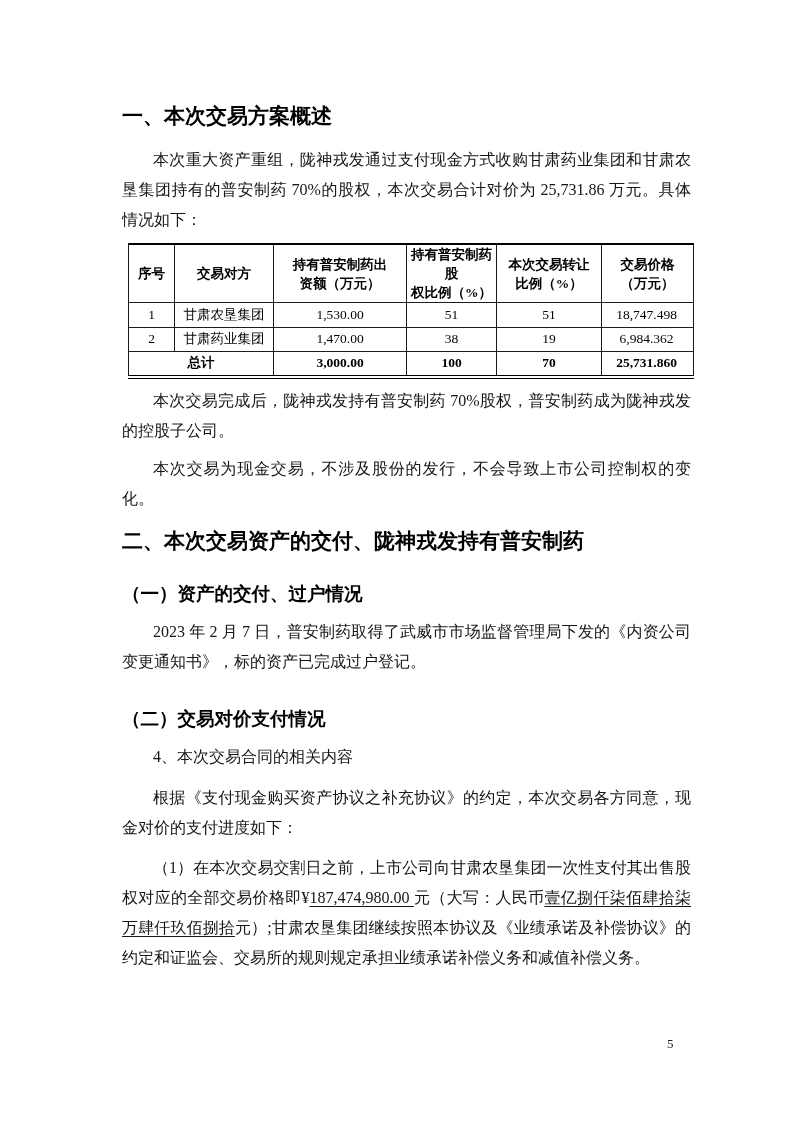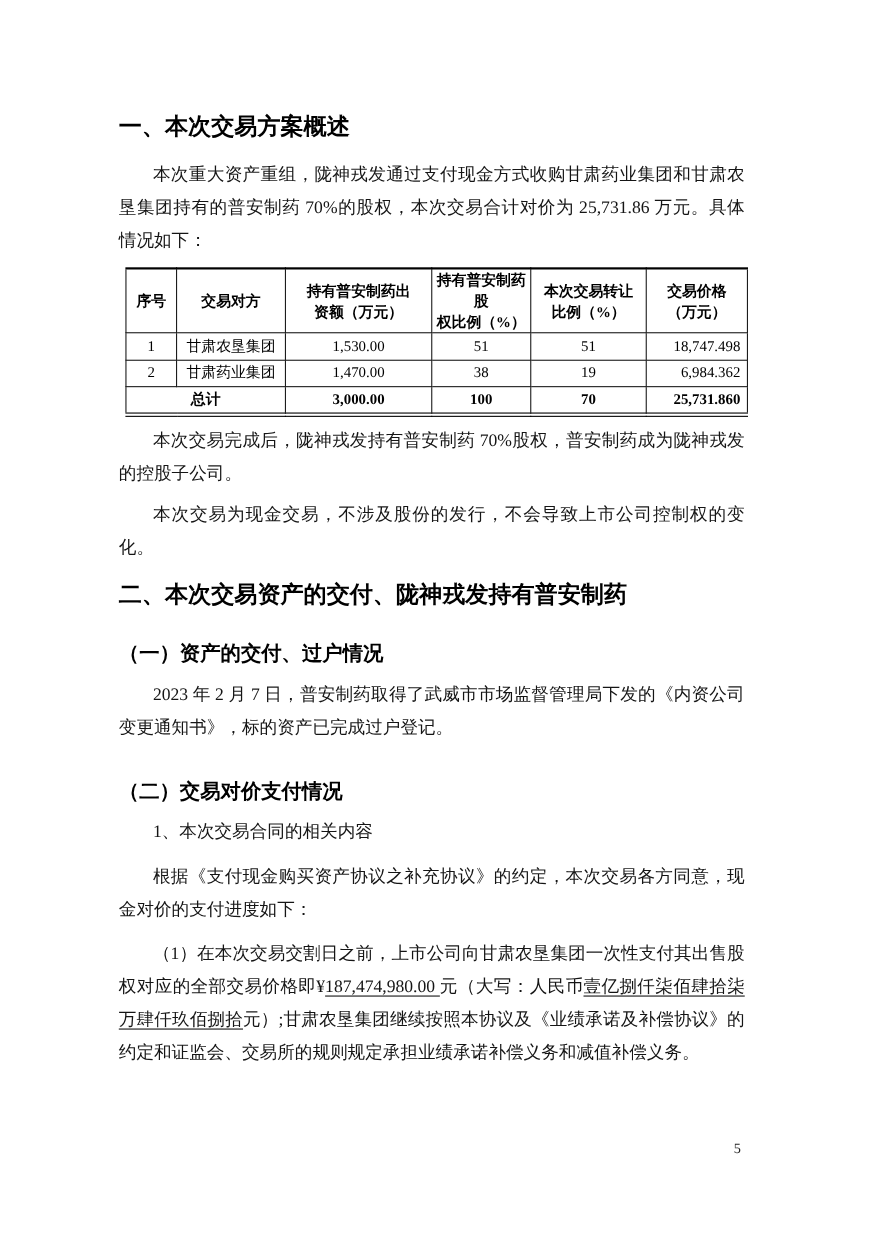--- a/index.html
+++ b/index.html
@@ -5,21 +5,21 @@
   * { box-sizing: border-box; margin: 0; padding: 0; }
   html, body { background: #fff; }
   body {
     width: 794px; height: 1122px;
     font-family: "Liberation Serif", "DejaVu Serif", serif;
     color: #151515;
     position: relative;
     overflow: hidden;
   }
   .page { position: relative; width: 794px; height: 1122px; background: #fff; }
-  .content { position: absolute; left: 108px; top: 103px; width: 569px; }
+  .content { position: absolute; left: 122px; top: 103px; width: 569px; }
 
   .h-major {
     font-family: "Liberation Sans", "DejaVu Sans", sans-serif;
     font-weight: bold; font-size: 21px; line-height: 26px; color: #000;
   }
   .h-sub {
     font-family: "Liberation Sans", "DejaVu Sans", sans-serif;
     font-weight: bold; font-size: 18.5px; line-height: 24px; color: #000;
   }
   #h-sec1 { margin-bottom: 16px; }
@@ -53,21 +53,21 @@
   table.deal th {
     height: 52px; vertical-align: middle; text-align: center;
     font-weight: bold; padding: 0 3px;
   }
   .th-line { display: block; line-height: 19px; }
   .th-line:empty { display: none; }
   table.deal td {
     height: 24.5px; vertical-align: middle; text-align: center;
     padding: 0 4px; line-height: 16px;
   }
-  table.deal td.num-right { text-align: right; padding-right: 6px; }
+  table.deal td.num-right { padding-right: 6px; }
   tr.total-row td { height: 25px; font-weight: bold; }
 
   .col-seq { width: 46px; }
   .col-party { width: 99px; }
   .col-capital { width: 133px; }
   .col-equity { width: 90px; }
   .col-transfer { width: 105px; }
   .col-price { width: 92px; }
 
   .page-number {
@@ -149,20 +149,20 @@
 
     <p class="para" id="p-after1">本次交易完成后，陇神戎发持有普安制药 70%股权，普安制药成为陇神戎发的控股子公司。</p>
     <p class="para" id="p-after2">本次交易为现金交易，不涉及股份的发行，不会导致上市公司控制权的变化。</p>
 
     <div class="h-major" id="h-sec2">二、本次交易资产的交付、陇神戎发持有普安制药</div>
 
     <div class="h-sub" id="h-sub1">（一）资产的交付、过户情况</div>
     <p class="para" id="p-sub1">2023 年 2 月 7 日，普安制药取得了武威市市场监督管理局下发的《内资公司变更通知书》，标的资产已完成过户登记。</p>
 
     <div class="h-sub" id="h-sub2">（二）交易对价支付情况</div>
-    <p class="para" id="p-item-title">1、本次交易合同的相关内容</p>
+    <p class="para" id="p-item-title">4、本次交易合同的相关内容</p>
     <p class="para" id="p-pay-intro">根据《支付现金购买资产协议之补充协议》的约定，本次交易各方同意，现金对价的支付进度如下：</p>
     <p class="para" id="p-item1"><span>（1）在本次交易交割日之前，上市公司向甘肃农垦集团一次性支付其出售股权对应的全部交易价格即¥</span><span class="seg-u">187,474,980.00&nbsp;</span><span>元（大写：人民币</span><span class="seg-u">壹亿捌仟柒佰肆拾柒万肆仟玖佰捌拾</span><span>元）;甘肃农垦集团继续按照本协议及《业绩承诺及补偿协议》的约定和证监会、交易所的规则规定承担业绩承诺补偿义务和减值补偿义务。</span></p>
 
   </div>
 
   <div class="page-number">5</div>
 </div>
 
 </body></html>

